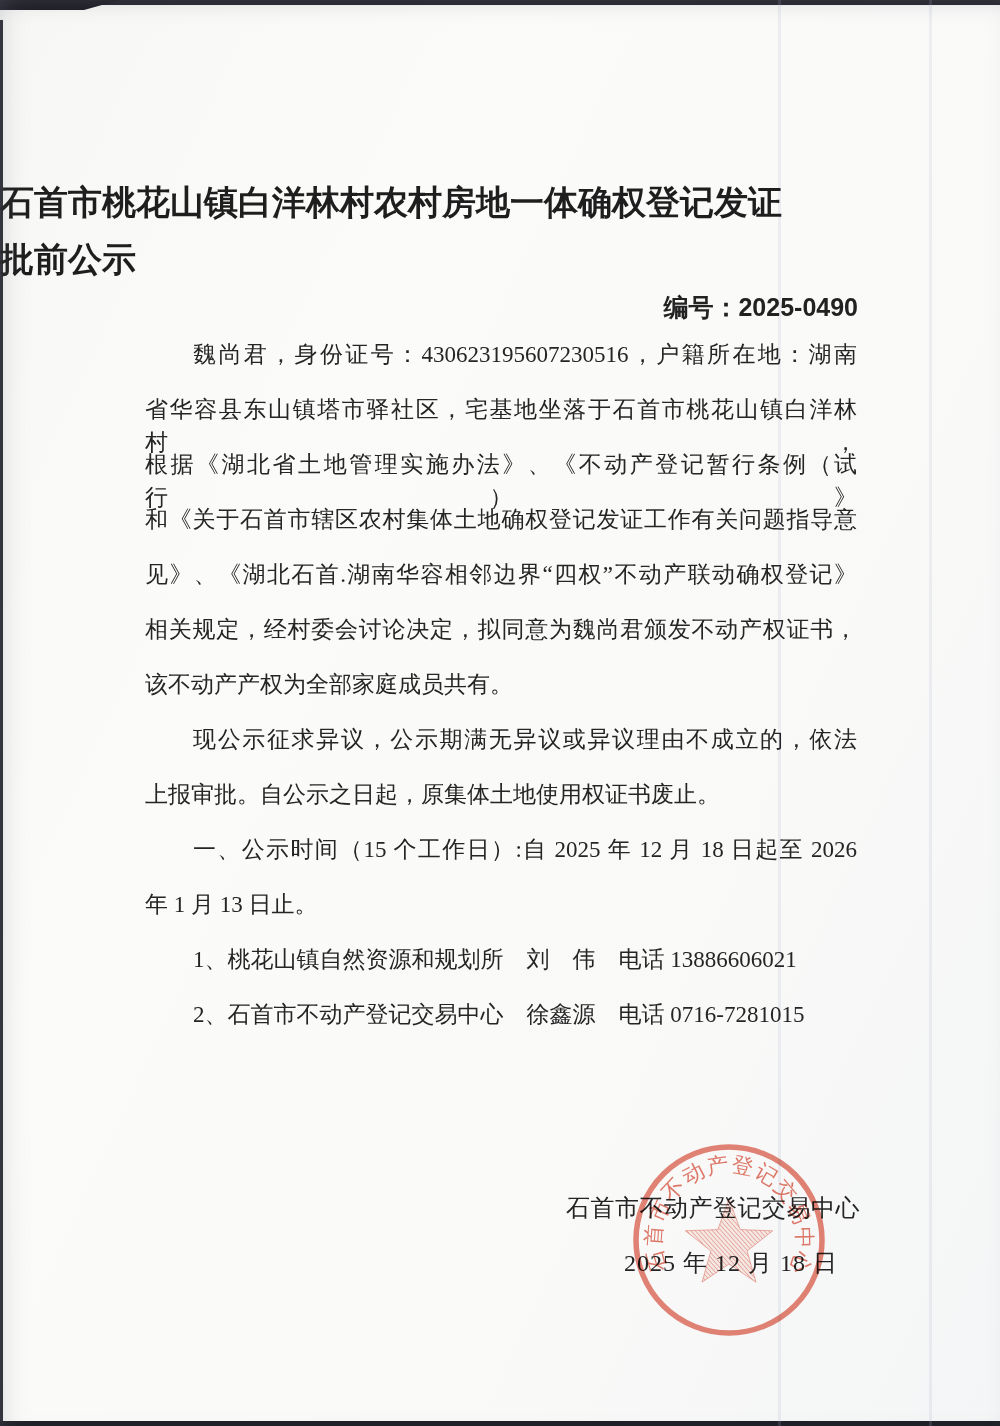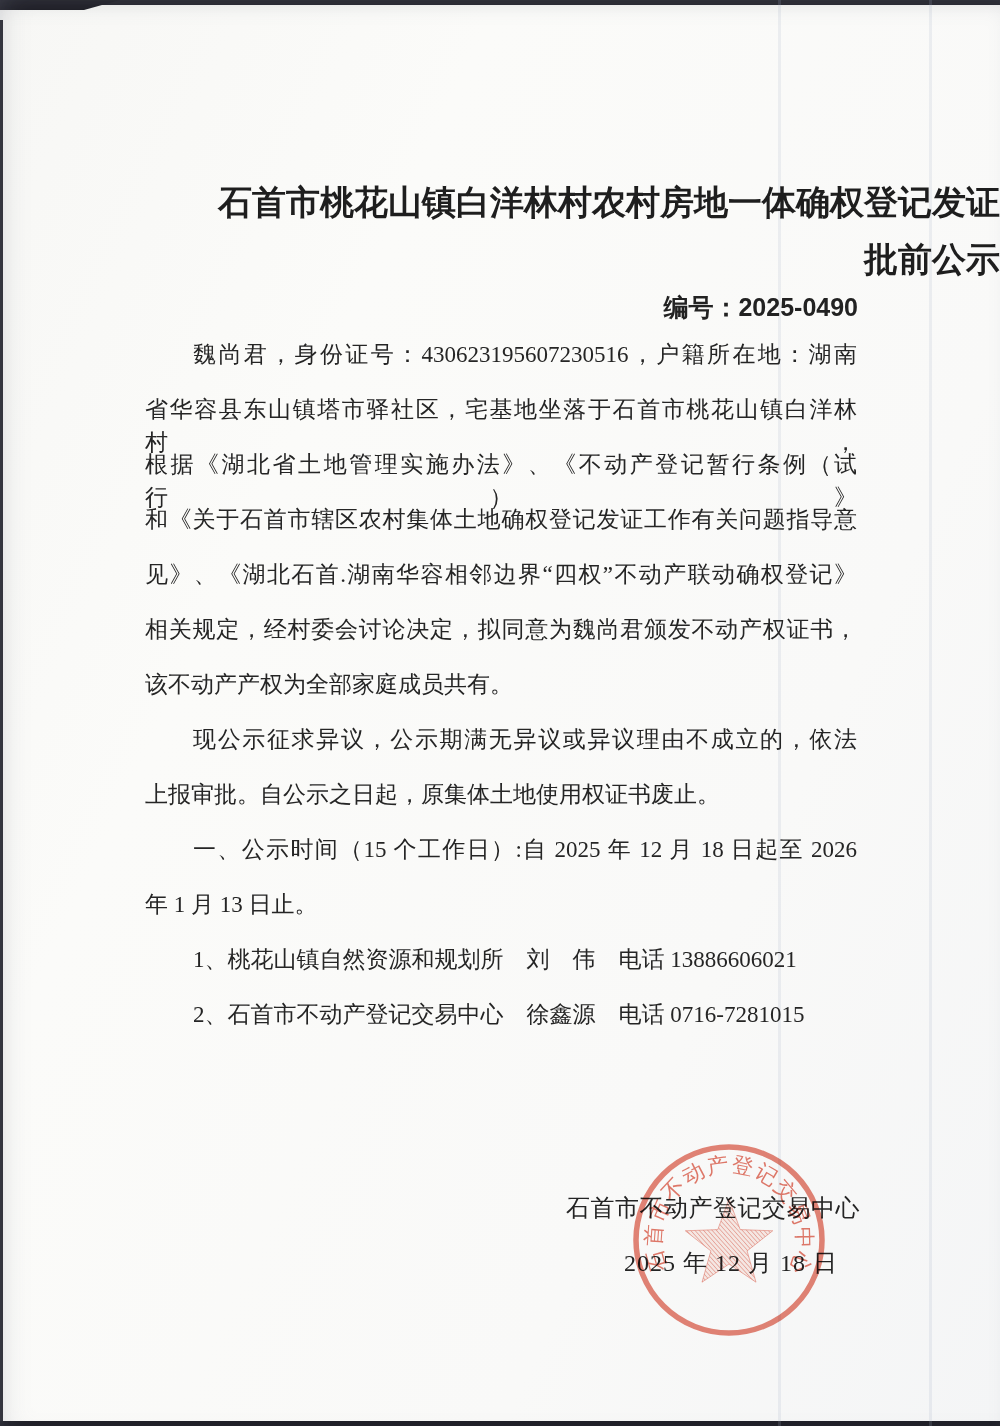--- a/index.html
+++ b/index.html
@@ -19,21 +19,21 @@
     clip-path:polygon(0 0,100% 0,70% 100%,0 100%);}
   .edge-left{position:absolute;left:0;top:20px;width:3px;bottom:0;background:#2b2b33;}
   .edge-bottom{position:absolute;left:0;bottom:0;width:1000px;height:5px;background:#1f1f27;}
   .fold-line{position:absolute;top:0;bottom:0;width:3px;background:rgba(165,178,198,0.18);}
   .fold-a{left:778px;}
   .fold-b{left:929px;}
   .paper-shade{position:absolute;inset:0;pointer-events:none;
     box-shadow:inset 18px 0 30px -18px rgba(120,125,140,0.25), inset 0 14px 26px -16px rgba(120,125,140,0.30);}
 
   .title{
-    position:absolute;left:0;width:1000px;text-align:right;
+    position:absolute;left:0;width:1000px;text-align:left;
     font-family:"Liberation Sans","DejaVu Sans",sans-serif;
     font-weight:bold;font-size:34px;letter-spacing:0px;color:#1e1e1e;
   }
   .title1{top:180px;}
   .title2{top:237px;}
   .docnum{
     position:absolute;top:291px;right:142px;
     font-family:"Liberation Sans","DejaVu Sans",sans-serif;
     font-weight:600;font-size:25px;color:#222;text-align:center;
   }

